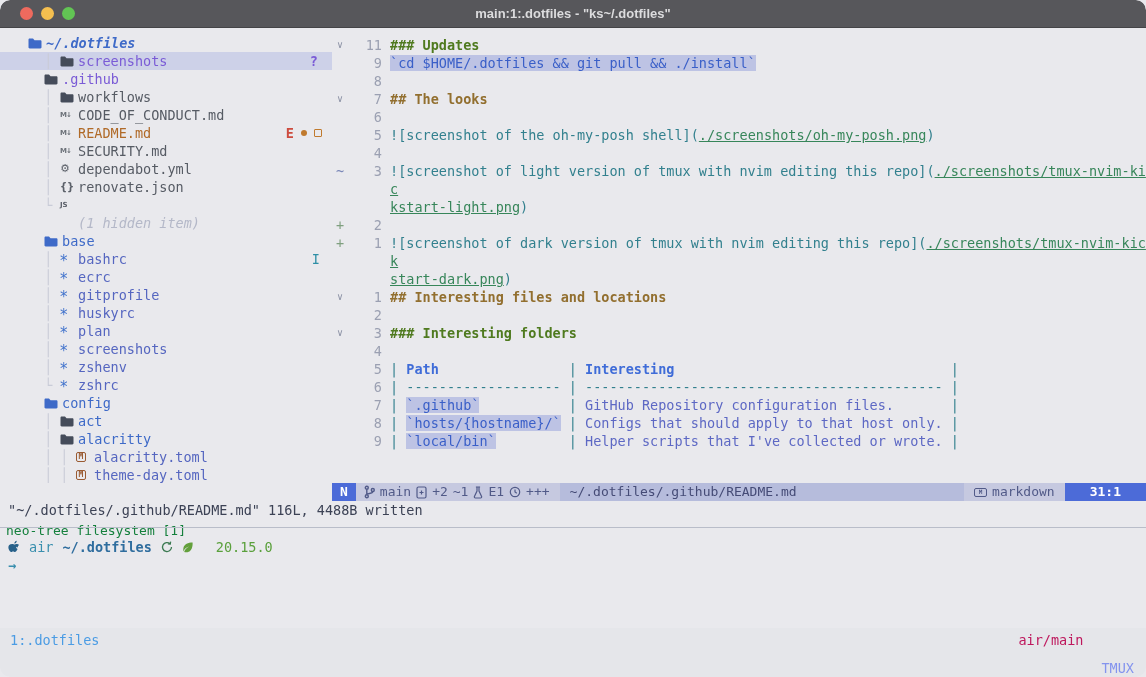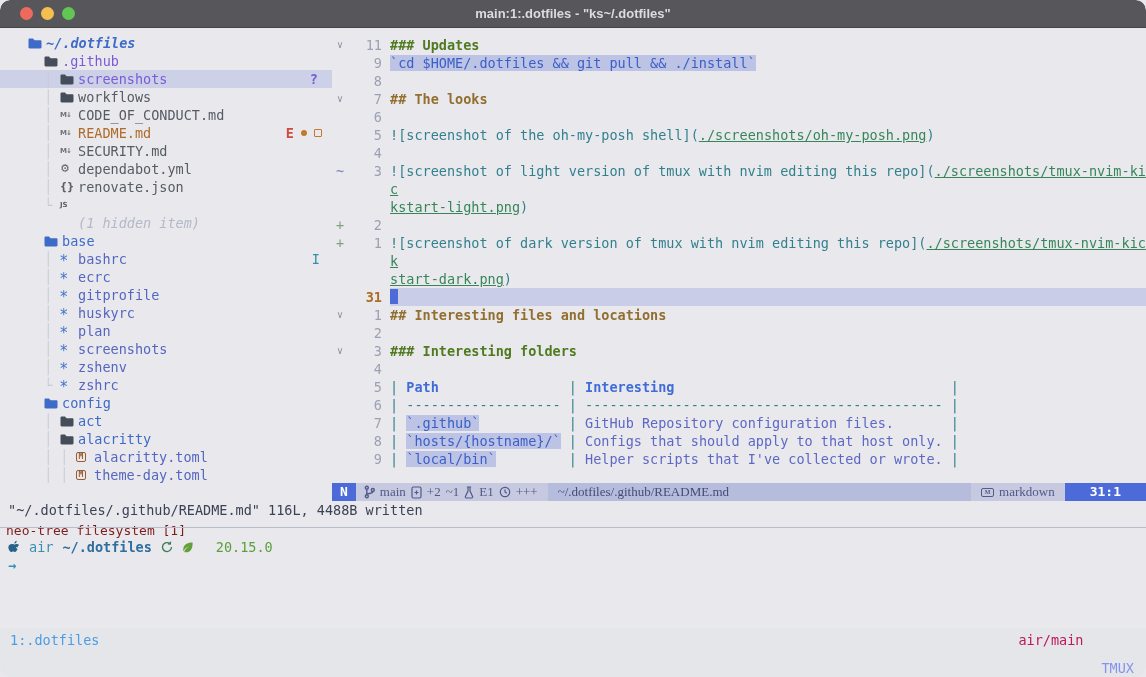--- a/index.html
+++ b/index.html
@@ -65,24 +65,24 @@
   .s-h3 { color:#4f7a1f; font-weight:bold; }
   .s-code { background:#bdc3e4; color:#3a5fc8; }
   .s-md { color:#32808e; }
   .s-link { color:#37865a; text-decoration:underline; }
   .s-pipe { color:#32808e; }
   .s-th { color:#3f6cd8; font-weight:bold; }
   .s-td { color:#5d68c4; }
   .s-plain { color:#3c4255; }
   
   .statusband { flex:0 0 18px; height:18px; display:flex; font-size:13px; }
-  .neotree-status { width:332px; flex:0 0 332px; color:#7f1d1d; padding-left:6px; display:flex; align-items:center;margin-top:48px; }
+  .neotree-status { width:332px; flex:0 0 332px; color:#15803d; padding-left:6px; display:flex; align-items:center;margin-top:48px; }
   .statusline { flex:1; display:flex; align-items:stretch; overflow:hidden; }
   .mode { background:#4c6bd8; color:#fff; font-weight:bold; padding:0 8px; display:flex; align-items:center; }
-  .seg { display:flex; align-items:center; gap:5px;font-family:Liberation Serif, serif; }
+  .seg { display:flex; align-items:center; gap:5px; }
   .seg.git { background:#c6c9e0; color:#515a88; padding:0 10px 0 8px; }
   .seg.git svg { flex:0 0 auto; }
   .seg.path { background:#b6bcdc; color:#454b76; flex:1; padding:0 10px; align-items:center; display:flex; }
   .seg.ft { background:#c6c9e0; color:#515a88; padding:0 10px; }
   .pos { background:#4c6bd8; color:#fff; font-weight:bold; padding:0 25px; display:flex; align-items:center; }
   .mdrect { width:13px; height:9px; border:1.3px solid #515a88; border-radius:2px; display:inline-flex;
             align-items:center; justify-content:center; font-size:6px; font-weight:bold; }
   
   .msgline { flex:0 0 18px; padding-left:8px; color:#3c4255; white-space:pre; }
   .pane-divider { border-top:1px solid #b9bdc9; margin-top:8px; }
@@ -112,26 +112,26 @@
     <span class="light g"></span>
   </div>
   <div class="wtitle">main:1:.dotfiles - "ks~/.dotfiles"</div>
 </div>
 
 <div class="main">
   <div class="sidebar">
       <div class="trow"><span class="fic f-blue"><svg width="14" height="11" viewBox="0 0 14 11">
             <path fill="currentColor" d="M.5 1.8C.5 1.1 1 .6 1.7.6H5l1.5 1.6h5.9c.6 0 1.1.5 1.1 1.1v5.9c0 .7-.5 1.2-1.1 1.2H1.7C1 10.4.5 9.9.5 9.2z"></path>
           </svg></span><span class="tlabel c-root b i">~/.dotfiles</span></div>
+      <div class="trow sel"><span class="guide"></span><span class="guide">│</span><span class="fic f-dark"><svg width="14" height="11" viewBox="0 0 14 11">
+            <path fill="currentColor" d="M.5 1.8C.5 1.1 1 .6 1.7.6H5l1.5 1.6h5.9c.6 0 1.1.5 1.1 1.1v5.9c0 .7-.5 1.2-1.1 1.2H1.7C1 10.4.5 9.9.5 9.2z"></path>
+          </svg></span><span class="tlabel c-purple">screenshots</span><span class="badge">?</span></div>
       <div class="trow"><span class="guide"></span><span class="fic f-dark"><svg width="14" height="11" viewBox="0 0 14 11">
             <path fill="currentColor" d="M.5 1.8C.5 1.1 1 .6 1.7.6H5l1.5 1.6h5.9c.6 0 1.1.5 1.1 1.1v5.9c0 .7-.5 1.2-1.1 1.2H1.7C1 10.4.5 9.9.5 9.2z"></path>
           </svg></span><span class="tlabel c-purple">.github</span></div>
-      <div class="trow sel"><span class="guide"></span><span class="guide">│</span><span class="fic f-dark"><svg width="14" height="11" viewBox="0 0 14 11">
-            <path fill="currentColor" d="M.5 1.8C.5 1.1 1 .6 1.7.6H5l1.5 1.6h5.9c.6 0 1.1.5 1.1 1.1v5.9c0 .7-.5 1.2-1.1 1.2H1.7C1 10.4.5 9.9.5 9.2z"></path>
-          </svg></span><span class="tlabel c-purple">screenshots</span><span class="badge">?</span></div>
       <div class="trow"><span class="guide"></span><span class="guide">│</span><span class="fic f-dark"><svg width="14" height="11" viewBox="0 0 14 11">
             <path fill="currentColor" d="M.5 1.8C.5 1.1 1 .6 1.7.6H5l1.5 1.6h5.9c.6 0 1.1.5 1.1 1.1v5.9c0 .7-.5 1.2-1.1 1.2H1.7C1 10.4.5 9.9.5 9.2z"></path>
           </svg></span><span class="tlabel c-gray">workflows</span></div>
       <div class="trow"><span class="guide"></span><span class="guide">│</span><span class="fic ic-md">M↓</span><span class="tlabel c-gray">CODE_OF_CONDUCT.md</span></div>
       <div class="trow"><span class="guide"></span><span class="guide">│</span><span class="fic ic-md">M↓</span><span class="tlabel c-orange">README.md</span><span class="marks"><span class="mk-e">E</span><span class="mk-dot"></span><span class="mk-sq"></span></span></div>
       <div class="trow"><span class="guide"></span><span class="guide">│</span><span class="fic ic-md">M↓</span><span class="tlabel c-gray">SECURITY.md</span></div>
       <div class="trow"><span class="guide"></span><span class="guide">│</span><span class="fic ic-gear">⚙</span><span class="tlabel c-gray">dependabot.yml</span></div>
       <div class="trow"><span class="guide"></span><span class="guide">│</span><span class="fic ic-braces">{}</span><span class="tlabel c-gray">renovate.json</span></div>
       <div class="trow"><span class="guide"></span><span class="guide">└</span><span class="fic ic-js">JS</span></div>
       <div class="trow"><span class="guide"></span><span class="guide"></span><span class="fic"></span><span class="tlabel c-faded i">(1 hidden item)</span></div>
@@ -203,25 +203,20 @@
       <div class="eline">
         <span class="gut-fold sgn-p">+</span>
         <span class="gut-num">2</span>
         <span class="etext"></span>
       </div>
       <div class="eline">
         <span class="gut-fold sgn-p">+</span>
         <span class="gut-num">1</span>
         <span class="etext"><span class="s-md">![screenshot of dark version of tmux with nvim editing this repo](</span><span class="s-link">./screenshots/tmux-nvim-kick
 start-dark.png</span><span class="s-md">)</span></span>
-      </div>
-      <div class="eline cur">
-        <span class="gut-fold"></span>
-        <span class="gut-num curn">31</span>
-        <span class="etext"><span class="cursorblock"></span></span>
       </div>
       <div class="eline">
         <span class="gut-fold">∨</span>
         <span class="gut-num">1</span>
         <span class="etext"><span class="s-h2">## Interesting files and locations</span></span>
       </div>
       <div class="eline">
         <span class="gut-fold"></span>
         <span class="gut-num">2</span>
         <span class="etext"></span>

